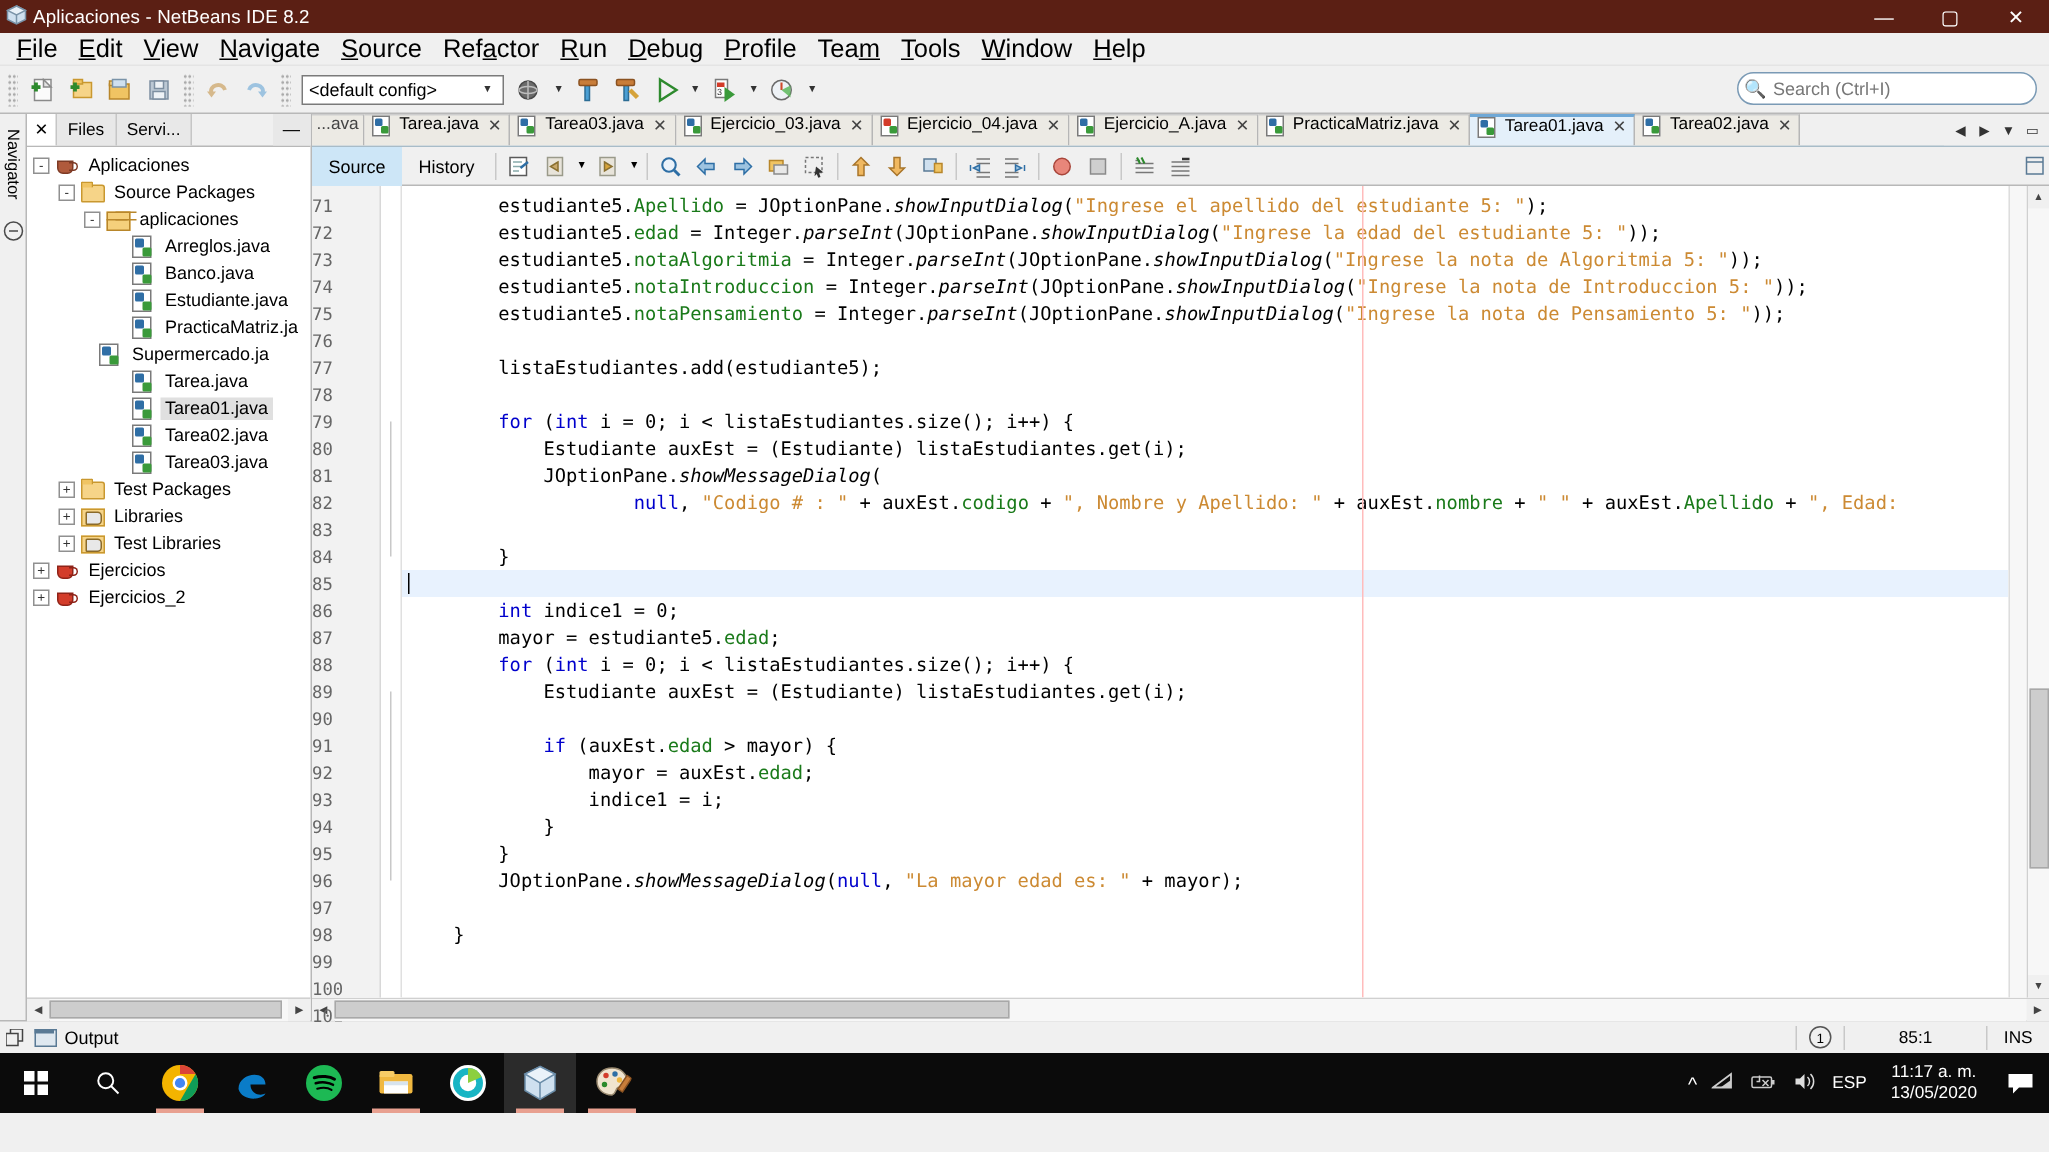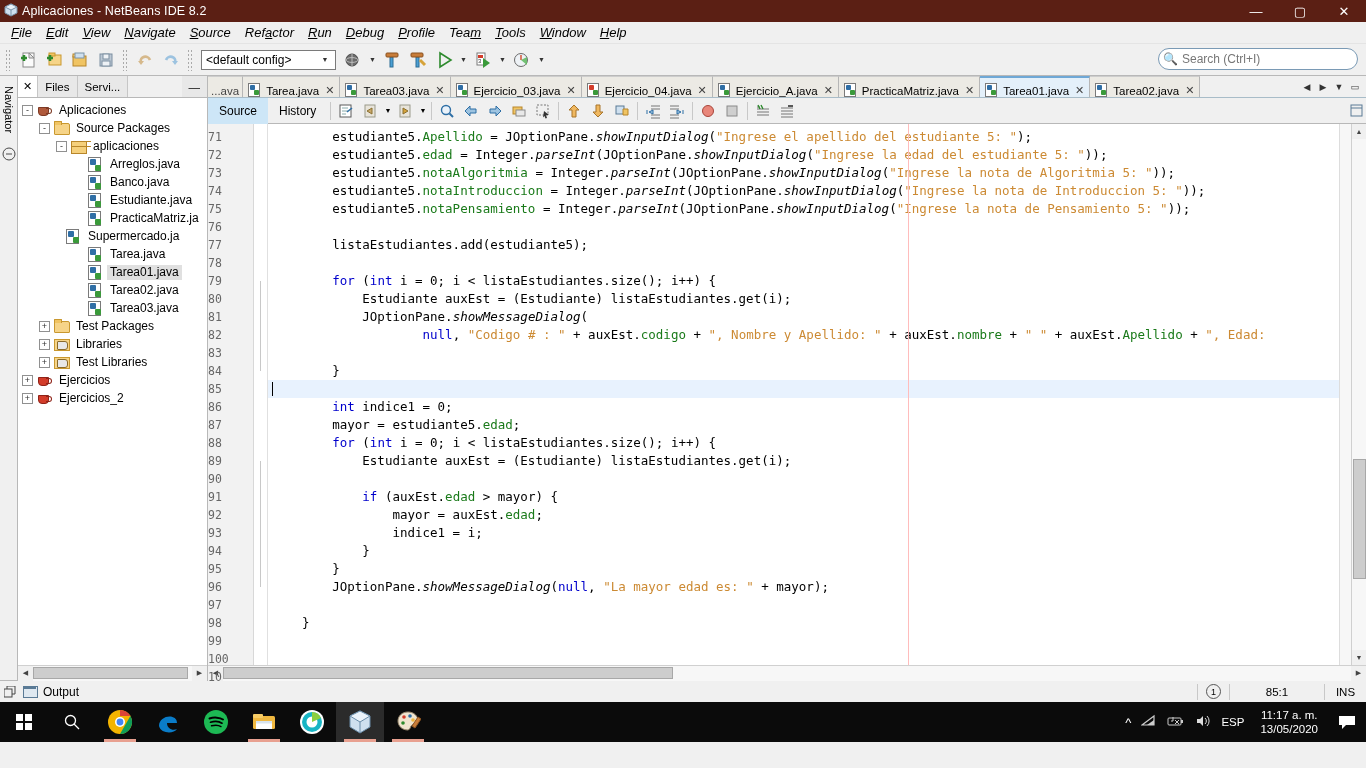--- a/index.html
+++ b/index.html
@@ -19,21 +19,21 @@
   #titlebar .tb-text{ font-size:12.5px; letter-spacing:.1px; }
   .winbtns{ position:absolute; right:0; top:0; height:22px; display:flex; }
   .winbtn{ width:44px; height:22px; display:flex; align-items:center; justify-content:center;
            color:#fff; font-size:13px; }
 
   
   #menubar{
     height:22px; background:#f0f0f0; display:flex; align-items:center;
     padding-left:4px; border-bottom:1px solid #e4e4e4;
   }
-  .menu-item{ padding:3px 7px; font-size:13px; line-height:15px;font-style:italic; }
+  .menu-item{ padding:3px 7px; font-size:17px; line-height:15px; }
   .menu-item u{ text-decoration:underline; }
 
   
   #toolbar{
     height:32px; background:#f0f0f0; display:flex; align-items:center;
     border-bottom:1px solid #b8b8b8; padding-left:2px; position:relative;
   }
   .tb-grip{ width:7px; height:22px; margin:0 3px;
     background-image:radial-gradient(#aaa 35%, transparent 36%);
     background-size:3px 4px; }
@@ -107,21 +107,21 @@
   
   .ic-lib:before{ content:""; position:absolute; left:1px; top:3px; width:14px; height:10px;
      background:#f6d488; border:1px solid #c9982f;}
   .ic-lib:after{ content:""; position:absolute; left:4px; top:5px; width:9px; height:7px;
      background:#e8e8e8; border:1px solid #8a6a2a; border-radius:1px 3px 3px 1px;}
 
   
   #editor{ flex:1; display:flex; flex-direction:column; background:#f0f0f0; min-width:0;}
   #ed-tabs{ height:22px; display:flex; align-items:stretch; background:#f0f0f0;
             border-bottom:1px solid #a8bcc8; overflow:hidden;}
-  .etab{ display:flex; align-items:flex-end; gap:4px; padding:0 5px; font-size:11.5px;
+  .etab{ display:flex; align-items:flex-start; gap:4px; padding:0 5px; font-size:11.5px;
          background:#eceae4; border-right:1px solid #b6b6b6; white-space:nowrap;
          border-top:1px solid #cdcdcd;}
   .etab.clipped{ padding:0 3px; color:#444;}
   .etab.active{ background:#e4f0fa; border-top:2px solid #6fa8d6;}
   .etab .x{ font-size:11px; color:#444; margin-left:2px;}
   .etab .fic{ width:14px; height:14px; position:relative; flex:none;}
   .etab .fic:before{ content:""; position:absolute; left:0; top:0; width:10px; height:12px;
      background:#fff; border:1px solid #7a7a7a;}
   .etab .fic:after{ content:""; position:absolute; left:2px; top:2px; width:5px; height:5px;
      background:#2f6ea5; border-radius:1px; box-shadow:4px 5px 0 0 #3a9a3a;}

